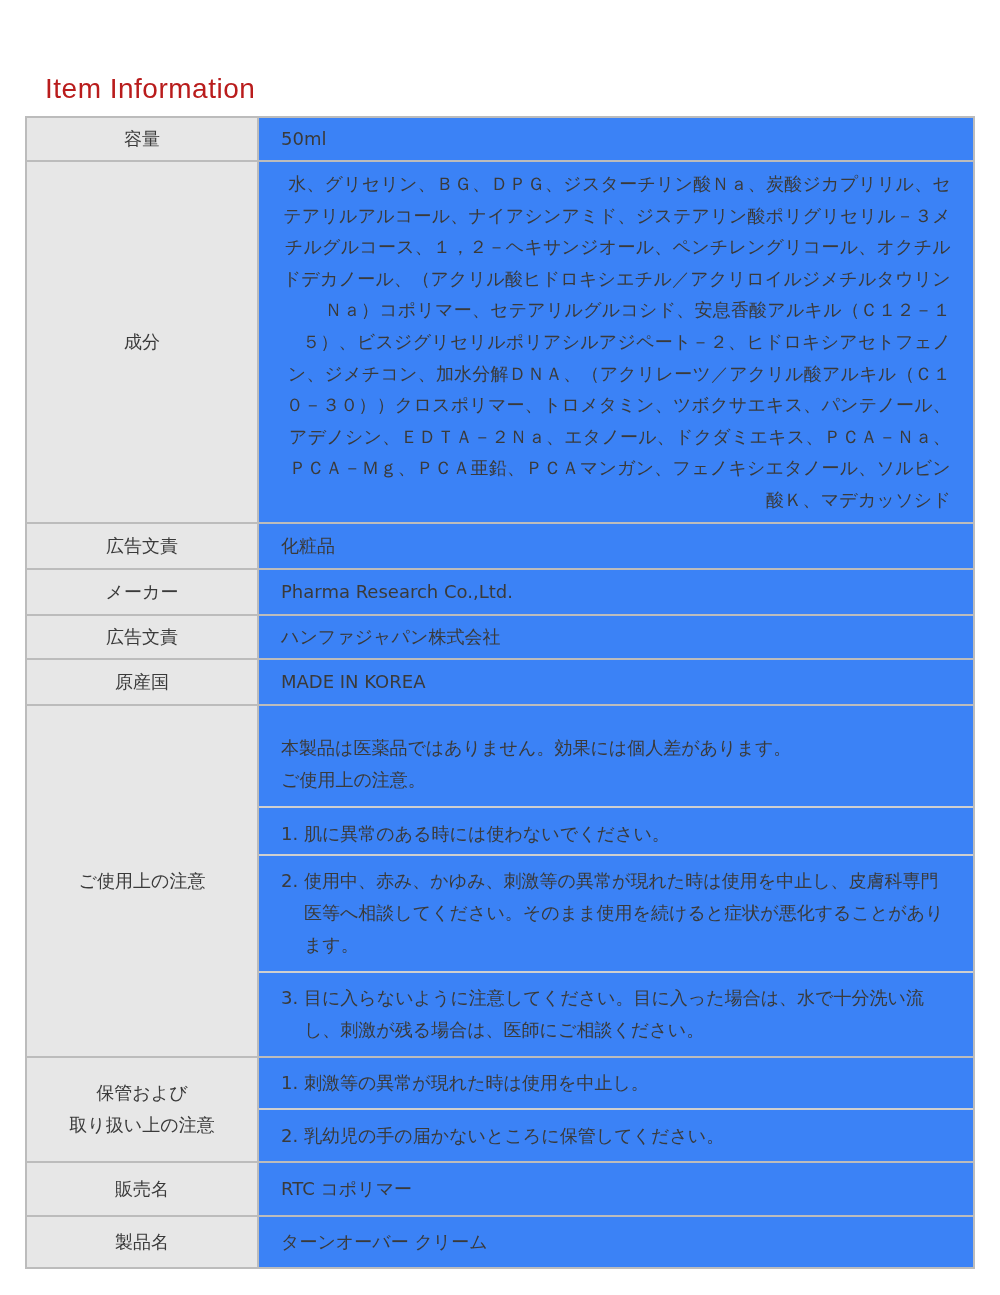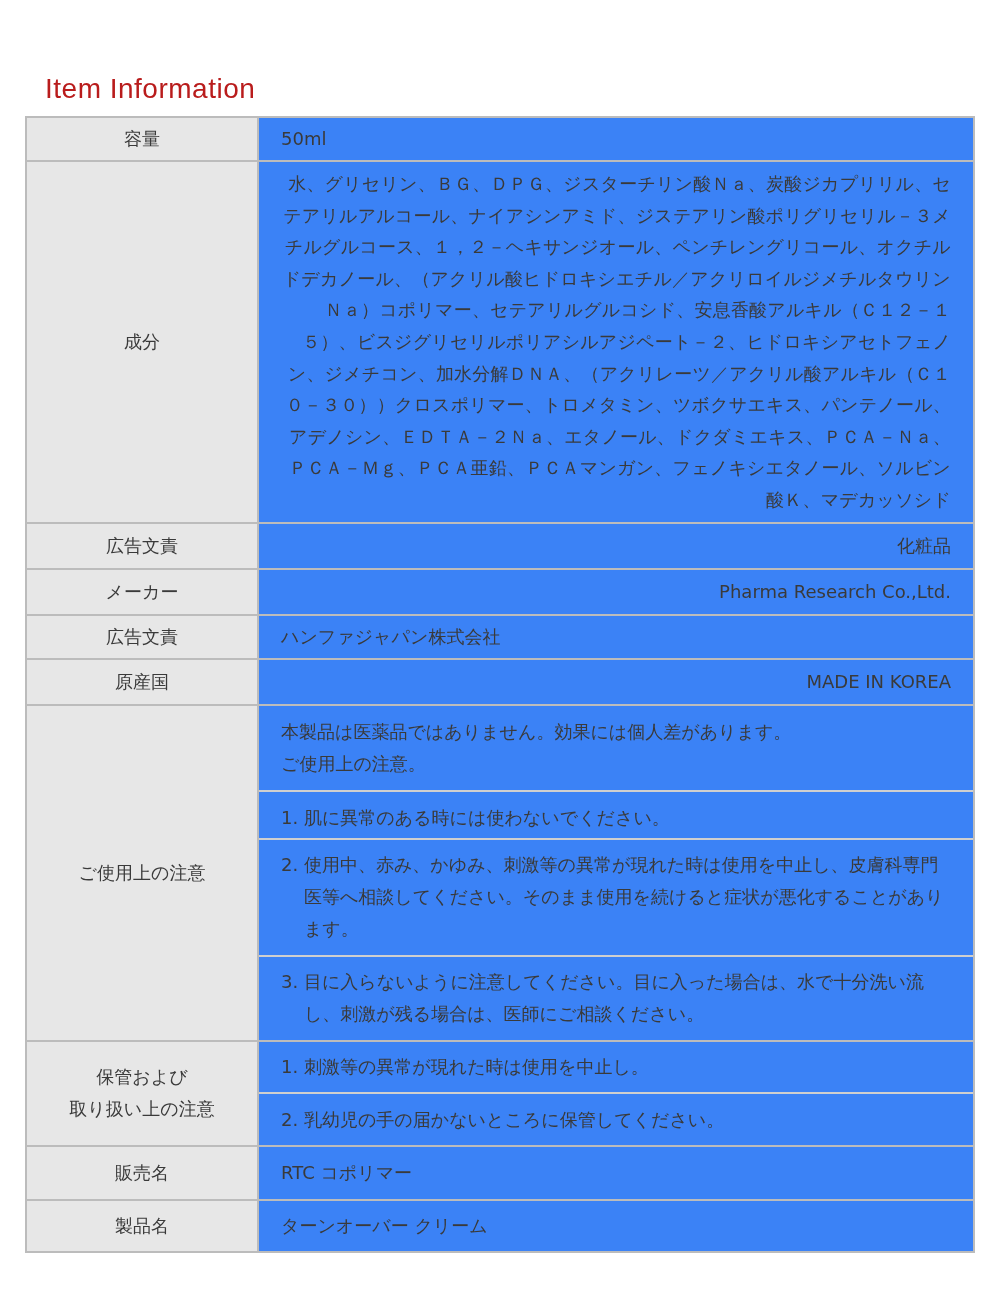--- a/index.html
+++ b/index.html
@@ -50,21 +50,21 @@
     line-height: 32px;
   }
   .info-table td.value {
     background: #3b82f6;
     font-size: 18px;
     color: #3a3a3a;
     padding: 0 22px;
     line-height: 32px;
   }
   .row-h44 td { height: 42px; }
-  .row-h46 td { height: 44px; text-align: right; }
+  .row-h46 td { height: 44px; }
   .row-h52 td { height: 50px; }
   .row-h54 td { height: 52px; }
   .ingredients {
     padding-top: 6px !important;
     padding-bottom: 6px !important;
     font-size: 18px;
     line-height: 31.6px !important;
     letter-spacing: 0.2px;
     text-align: right;
   }
@@ -90,21 +90,21 @@
   .numbered {
     display: flex;
   }
   .numbered .num {
     flex: 0 0 auto;
     white-space: pre;
   }
   .numbered .txt {
     flex: 1 1 auto;
   }
-  .caution-0 { padding-top: 10px; padding-bottom: 10px; min-height: 60px; }
+  .caution-0 { padding-top: 26px; padding-bottom: 10px; min-height: 60px; }
   .caution-1 { height: 26px; padding-top: 10px; padding-bottom: 10px; }
   .caution-2 { padding-top: 9px; padding-bottom: 10px; }
   .caution-3 { padding-top: 9px; padding-bottom: 10px; }
   .storage-0 { height: 32px; padding-top: 9px; padding-bottom: 9px; }
   .storage-1 { height: 32px; padding-top: 10px; padding-bottom: 9px; }
 </style>
 </head>
 <body>
 
 <h1 class="page-title">Item Information</h1>

